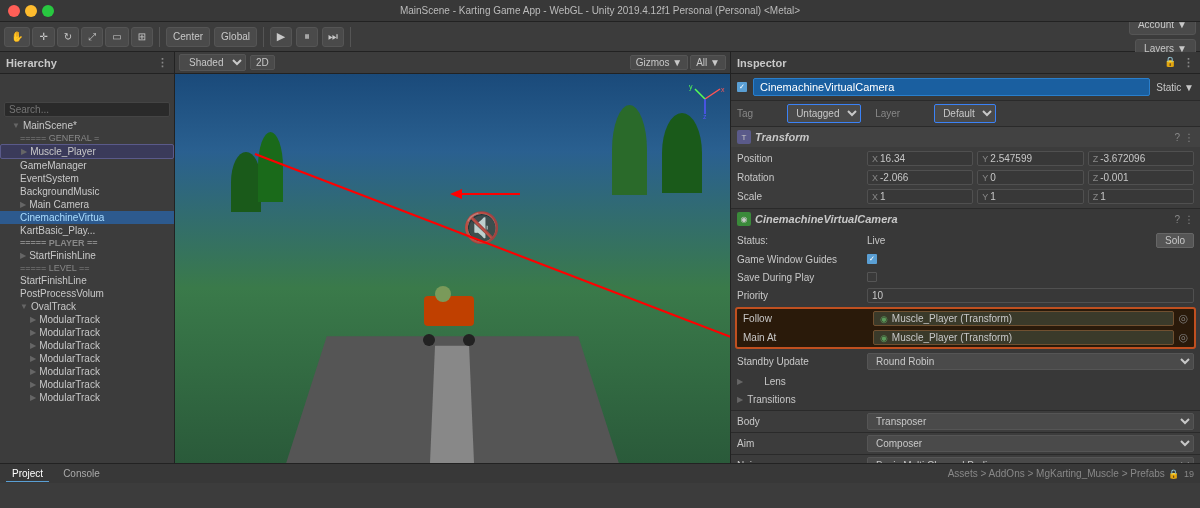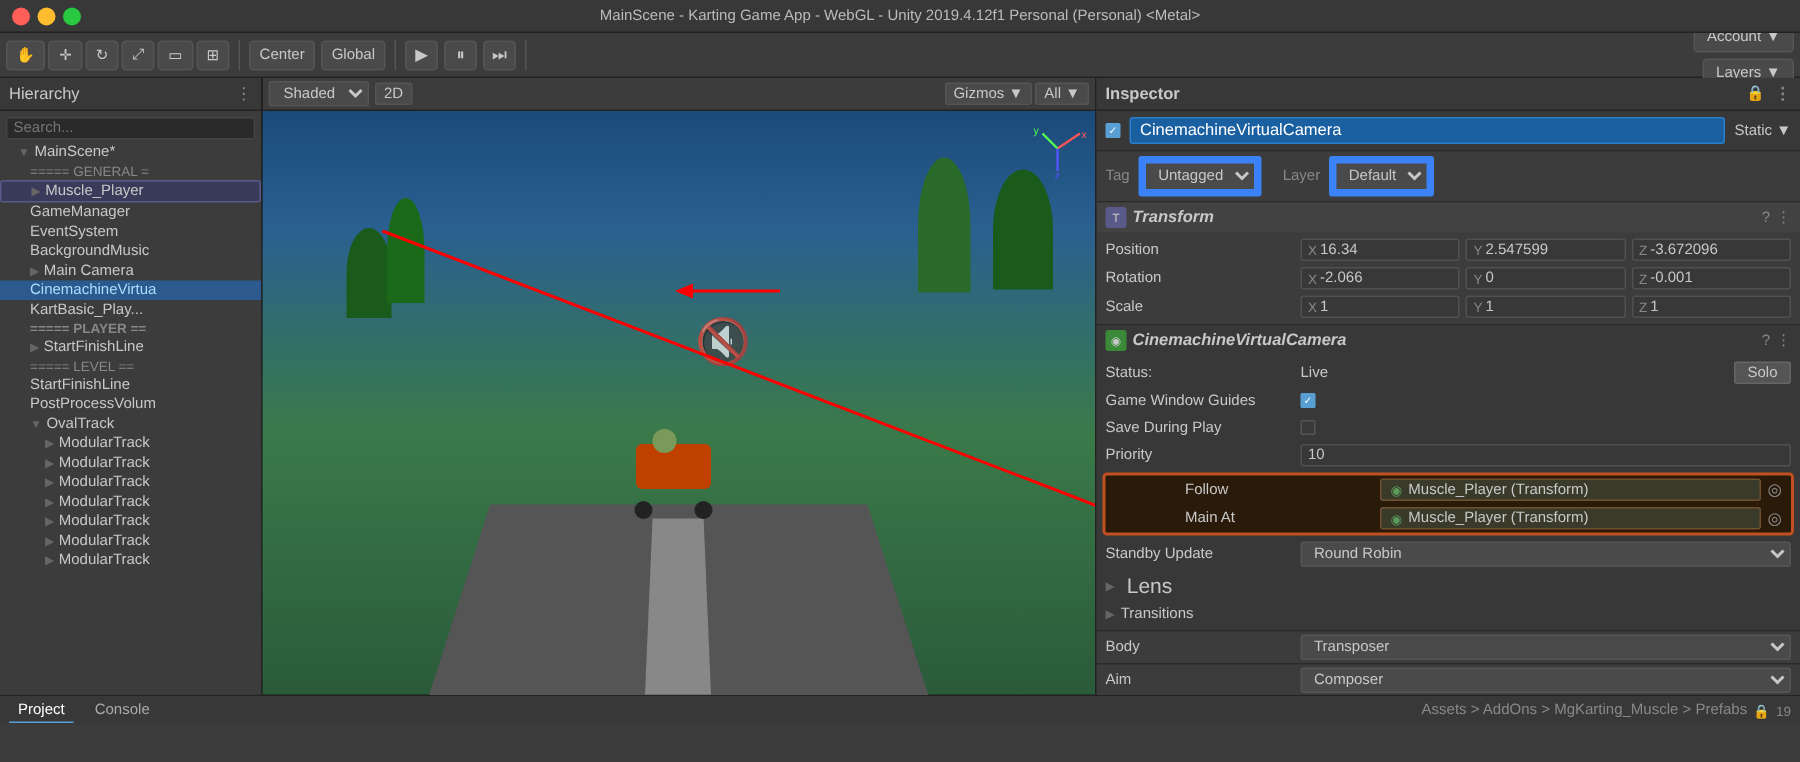--- a/index.html
+++ b/index.html
@@ -21,39 +21,39 @@
     .play-btn { background: #4a4a4a; border: 1px solid #555; border-radius: 3px; width: 22px; height: 20px; display: flex; align-items: center; justify-content: center; cursor: pointer; }
     .collab-btn { background: #3a6da0; border: 1px solid #4a7db0; border-radius: 3px; color: #fff; font-size: 10px; padding: 2px 8px; cursor: pointer; height: 20px; display: flex; align-items: center; gap: 3px; }
     .right-buttons { margin-left: auto; display: flex; align-items: flex-end; gap: 4px; flex-direction: column; }
     .account-btn, .layers-btn, .layout-btn { background: #4a4a4a; border: 1px solid #555; border-radius: 3px; color: #c8c8c8; font-size: 10px; padding: 2px 8px; cursor: pointer; height: 20px; display: flex; align-items: center; gap: 3px; }
 
     
     .main-layout { display: flex; height: calc(508px - 22px - 30px - 25px - 20px); }
 
     
     .hierarchy-panel { width: 175px; background: #3c3c3c; border-right: 1px solid #222; display: flex; flex-direction: column; flex-shrink: 0; }
-    .panel-header { background: #383838; padding: 3px 6px; font-size: 11px; font-weight: normal; border-bottom: 1px solid #222; display: flex; align-items: center; justify-content: space-between; height: 22px; }
+    .panel-header { background: #383838; padding: 3px 6px; font-size: 11px; font-weight: bold; border-bottom: 1px solid #222; display: flex; align-items: center; justify-content: space-between; height: 22px; }
     .panel-content { flex: 1; overflow: hidden; padding: 2px 0; }
     .hier-item { padding: 1px 4px 1px 12px; font-size: 10px; color: #c8c8c8; cursor: pointer; white-space: nowrap; overflow: hidden; display: flex; align-items: center; gap: 3px; }
     .hier-item.selected { background: #2d5a8e; color: #fff; }
     .hier-item.indent1 { padding-left: 20px; }
     .hier-item.indent2 { padding-left: 30px; }
 
     
     .game-view { flex: 1; background: #000; position: relative; overflow: hidden; }
     .game-canvas { width: 100%; height: 100%; background: linear-gradient(180deg, #1a3a5c 0%, #2d6b8a 30%, #4a9960 70%, #3a7a50 100%); position: relative; display: flex; align-items: center; justify-content: center; }
 
     
     .inspector-panel { width: 470px; background: #3c3c3c; border-left: 1px solid #222; display: flex; flex-direction: column; flex-shrink: 0; overflow-y: auto; overflow-x: hidden; }
     .inspector-header { background: #383838; padding: 3px 6px; font-size: 11px; font-weight: bold; border-bottom: 1px solid #222; display: flex; align-items: center; justify-content: space-between; height: 22px; flex-shrink: 0; }
     .inspector-obj-row { display: flex; align-items: center; padding: 4px 6px; border-bottom: 1px solid #2a2a2a; background: #383838; flex-shrink: 0; }
     .obj-name-box { background: #1a5fa0; border: 1px solid #2a7fcc; border-radius: 2px; color: #fff; font-size: 11px; padding: 2px 6px; flex: 1; margin-right: 6px; }
     .static-label { font-size: 10px; color: #c8c8c8; margin-left: auto; }
     .tag-row { display: flex; align-items: center; padding: 3px 6px; border-bottom: 1px solid #2a2a2a; gap: 6px; flex-shrink: 0; }
-    .tag-select, .layer-select { background: #4a4a4a; border: 5px solid #3b82f6; border-radius: 2px; color: #c8c8c8; font-size: 10px; padding: 2px 4px; }
+    .tag-select, .layer-select { background: #4a4a4a; border: 1px solid #3b82f6; border-radius: 2px; color: #c8c8c8; font-size: 10px; padding: 2px 4px; margin-left: 28px; }
 
     
     .component { border-bottom: 1px solid #2a2a2a; flex-shrink: 0; }
     .component-header { background: #424242; padding: 3px 6px; display: flex; align-items: center; gap: 4px; cursor: pointer; }
     .component-title { font-size: 11px; font-weight: bold; color: #c8c8c8; flex: 1; font-style: italic; }
     .component-body { padding: 2px 0; }
     .prop-row { display: flex; align-items: center; padding: 2px 6px; min-height: 18px; }
     .prop-label { width: 130px; font-size: 10px; color: #c8c8c8; flex-shrink: 0; }
     .prop-values { display: flex; gap: 4px; flex: 1; }
     .prop-field { background: #383838; border: 1px solid #505050; border-radius: 2px; color: #c8c8c8; font-size: 10px; padding: 1px 4px; flex: 1; display: flex; align-items: center; }
@@ -138,21 +138,21 @@
 
 <div class="main-layout">
 
   <div class="hierarchy-panel">
     <div class="panel-header">
       <span>Hierarchy</span>
       <span style="color:#888;cursor:pointer;">⋮</span>
     </div>
     <div class="panel-content">
 
-      <div style="padding:2px 4px;">
+      <div style="padding:2px 4px;margin-top:24px;">
         <input style="width: 100%; background: rgb(42, 42, 42); border: 1px solid rgb(68, 68, 68); color: rgb(200, 200, 200); font-size: 10px; padding: 1px 4px; border-radius: 2px;" placeholder="Search...">
       </div>
       <div class="hier-item">
         <span class="triangle-icon">▼</span>
         <span>MainScene*</span>
       </div>
       <div class="hier-item indent1">
         <span style="color:#888;font-size:9px;">===== GENERAL =</span>
       </div>
       <div class="hier-item indent1" style="background:#3a3a5a;border:1px solid #5a5a8a;border-radius:2px;">
@@ -404,21 +404,21 @@
           <div style="width:10px;height:10px;background:#3a3a3a;border:1px solid #555;border-radius:1px;"></div>
         </div>
 
         <div class="prop-row">
           <span class="prop-label">Priority</span>
           <div class="prop-field" style="flex:1;">
             <span>10</span>
           </div>
         </div>
 
-        <div style="border:2px solid #c05020;border-radius:3px;margin:2px 4px;background:#2a1a0a;padding-left:47px;">
+        <div style="border:2px solid #c05020;border-radius:3px;margin:2px 4px;background:#2a1a0a;">
 
           <div class="prop-row">
             <span class="prop-label">Follow</span>
             <div class="prop-ref" style="flex:1;background:#3a3a2a;border:1px solid #705030;">
               <span style="font-size:9px;color:#5a9a5a;">◉</span>
               <span>Muscle_Player (Transform)</span>
             </div>
             <span style="color:#888;cursor:pointer;margin-left:4px;">◎</span>
           </div>
 
@@ -434,21 +434,21 @@
 
         <div class="prop-row">
           <span class="prop-label">Standby Update</span>
           <select class="prop-dropdown">
             <option>Round Robin</option>
           </select>
         </div>
 
         <div class="prop-row" style="cursor:pointer;">
           <span class="triangle-icon">▶</span>
-          <span style="font-size:14px;color:#c8c8c8;margin-left:8px;">Lens</span>
+          <span style="font-size:10px;color:#c8c8c8;margin-left:21px;">Lens</span>
         </div>
 
         <div class="prop-row" style="cursor:pointer;">
           <span class="triangle-icon">▶</span>
           <span style="font-size:10px;color:#c8c8c8;margin-left:4px;">Transitions</span>
         </div>
       </div>
     </div>
 
     <div class="component">

